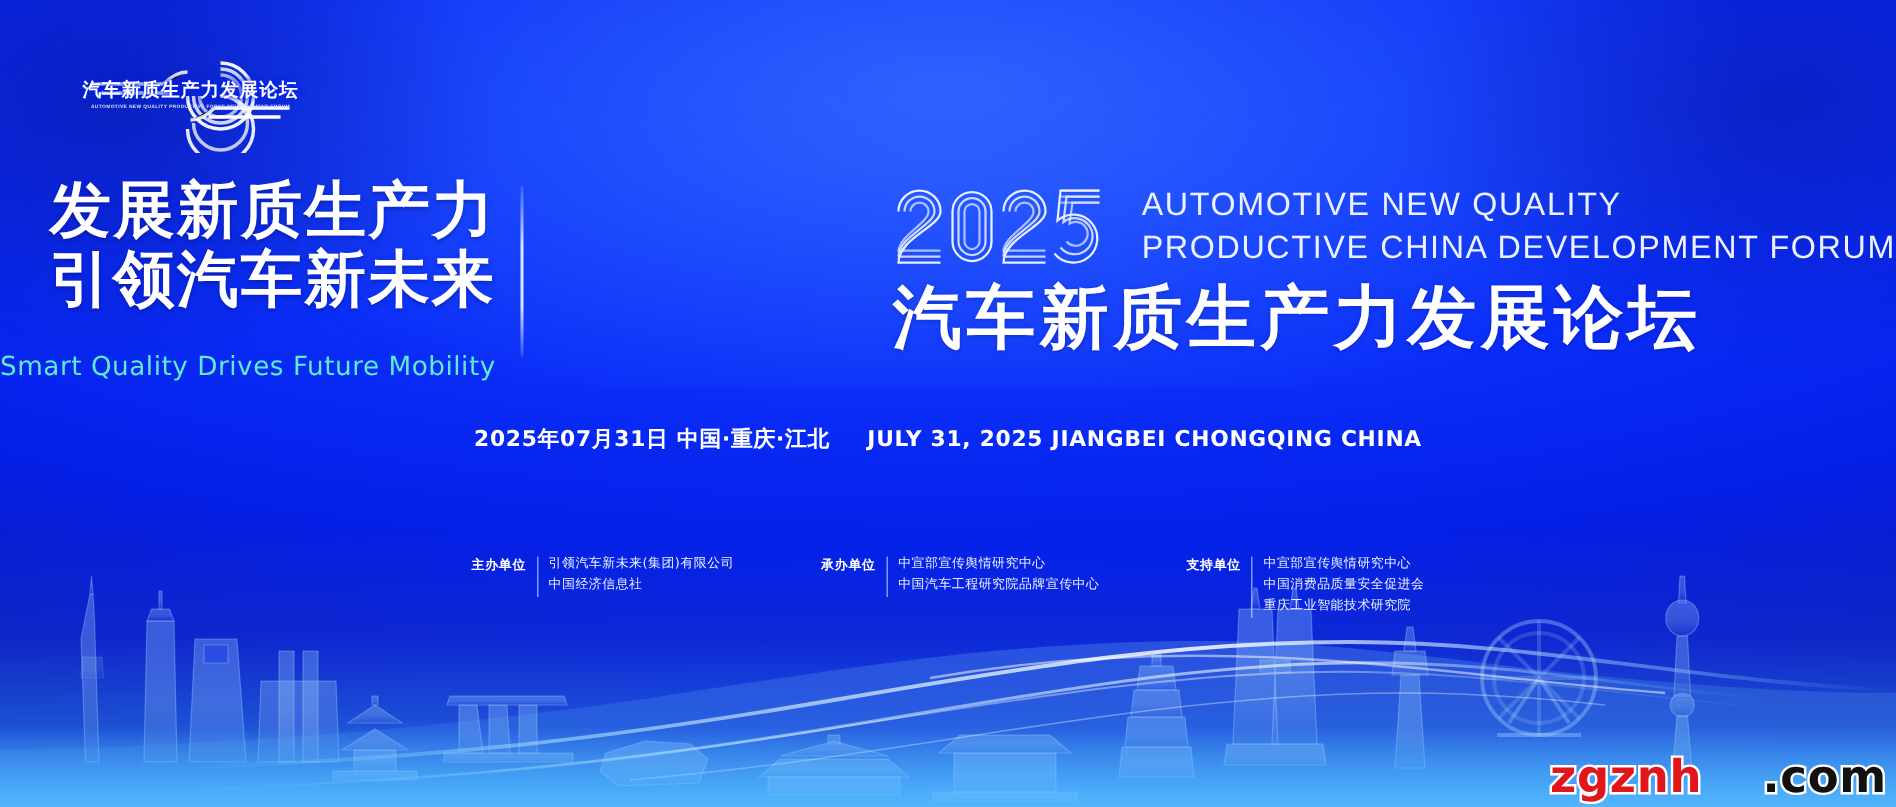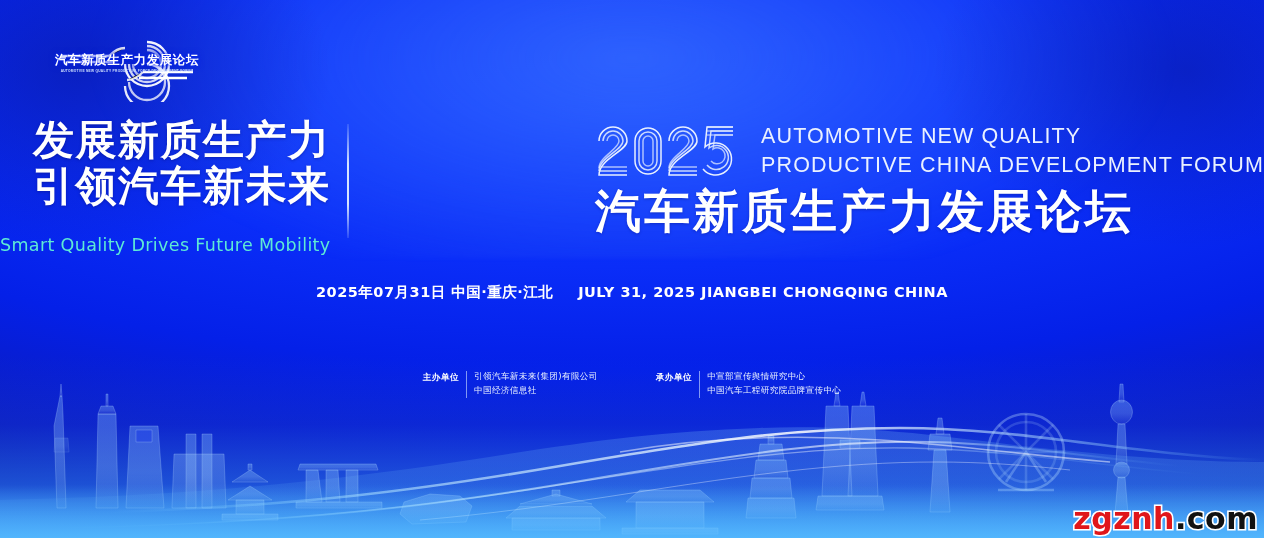--- a/index.html
+++ b/index.html
@@ -169,21 +169,21 @@
   
   .watermark{
     position:absolute; right:6px; bottom:4px;
     font-family:"DejaVu Sans","Liberation Sans",sans-serif;
     font-size:30px; font-weight:700; letter-spacing:.5px;
     line-height:1; white-space:nowrap;
     -webkit-text-stroke:3.2px #ffffff;
     paint-order:stroke fill;
   }
   .wm-a{ color:#e0161a; }
-  .wm-b{ color:#111111; }
+  .wm-b{ color:#111111;margin-left:40px; }
 </style>
 </head>
 <body>
 
 <div class="stage">
 
   <div class="bg-base"></div>
   <div class="bg-glow-top"></div>
   <div class="bg-corner-l"></div>
   <div class="bg-corner-r"></div>
@@ -435,20 +435,29 @@
 
     <div class="sp-group">
       <div class="sp-label">承办单位</div>
       <div class="sp-div"></div>
       <div class="sp-items">
         <div class="sp-item">中宣部宣传舆情研究中心</div>
         <div class="sp-item">中国汽车工程研究院品牌宣传中心</div>
       </div>
     </div>
 
+    <div class="sp-group">
+      <div class="sp-label">支持单位</div>
+      <div class="sp-div"></div>
+      <div class="sp-items">
+        <div class="sp-item">中宣部宣传舆情研究中心</div>
+        <div class="sp-item">中国消费品质量安全促进会</div>
+        <div class="sp-item">重庆工业智能技术研究院</div>
+      </div>
+    </div>
 
   </div>
 
   <div class="bg-bottom-band"></div>
 
   <div class="watermark">
     <span class="wm-a">zgznh</span><span class="wm-b">.com</span>
   </div>
 
 </div>

